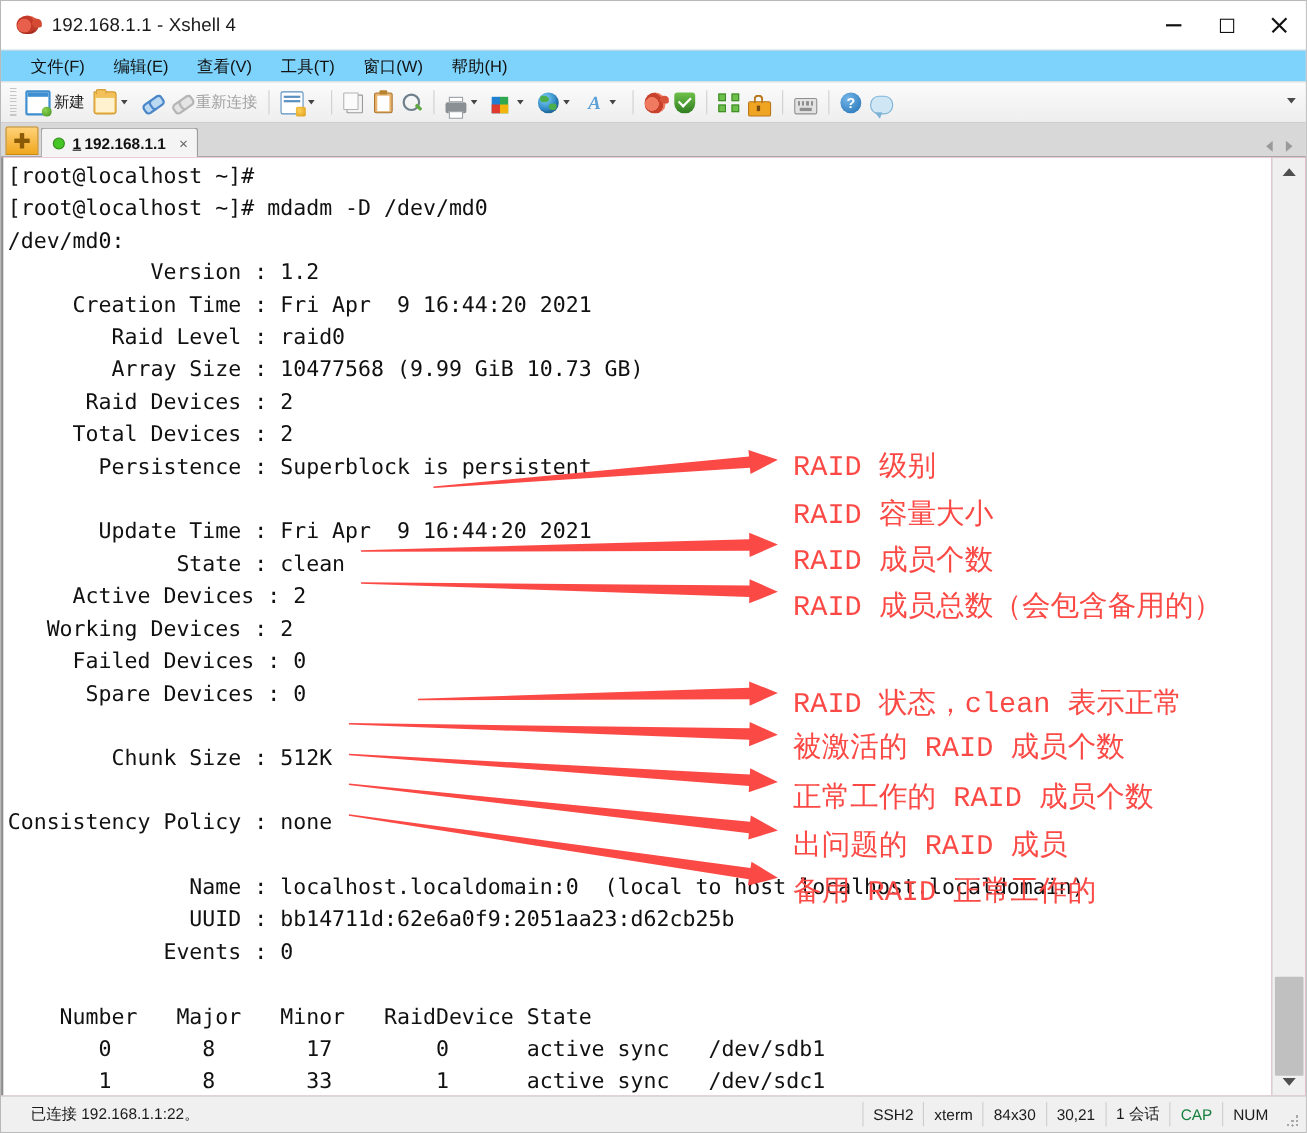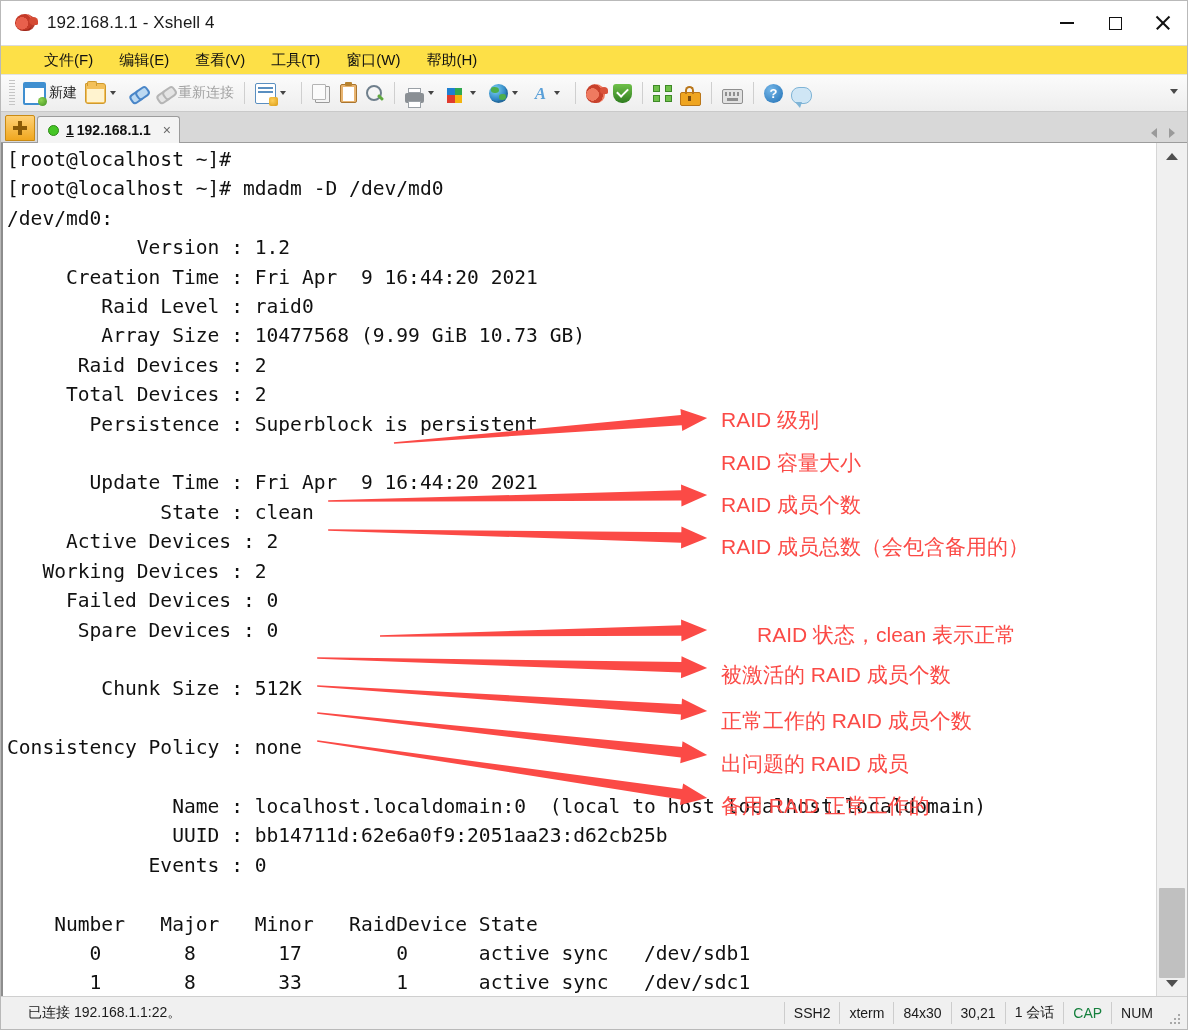--- a/index.html
+++ b/index.html
@@ -45,22 +45,22 @@
   .winbtn .gmax{width:13px;height:13px;border:1.6px solid #111;display:block;box-sizing:border-box;}
   .winbtn .gclose{width:16px;height:16px;position:relative;display:block;}
   .winbtn .gclose:before,.winbtn .gclose:after{
     content:"";position:absolute;left:-1px;top:7px;width:18px;height:1.6px;background:#111;
   }
   .winbtn .gclose:before{transform:rotate(45deg);}
   .winbtn .gclose:after{transform:rotate(-45deg);}
 
   
   .menubar{
-    height:28px;background:#fde047;display:flex;align-items:center;
-    padding-left:32px;flex:0 0 auto;border-top:1px solid #dcdcdc;
+    height:28px;background:#7dd3fc;display:flex;align-items:center;
+    padding-left:16px;flex:0 0 auto;border-top:1px solid #dcdcdc;
   }
   .menu-item{
     font-size:15px;color:#111;padding:3px 11px;margin-right:4px;white-space:nowrap;
   }
 
   
   .toolbar{
     height:36px;background:linear-gradient(#fbfbfb,#eeeeee);
     border-top:1px solid #e3e3e3;border-bottom:1px solid #c9c9c9;
     display:flex;align-items:center;padding-left:8px;flex:0 0 auto;position:relative;
@@ -195,22 +195,22 @@
   .term-text{
     position:absolute;left:4px;top:2px;right:0;
     font-family:"DejaVu Sans Mono","Liberation Mono",monospace;
     font-size:19.6px;line-height:29.4px;color:#111;white-space:pre;
     letter-spacing:0px;
   }
 
   
   .anno{position:absolute;left:0;top:0;width:100%;height:100%;pointer-events:none;}
   .anno-text{
-    position:absolute;color:#fb4a46;font-size:21px;white-space:nowrap;
-    font-family:Liberation Sans, sans-serif;
+    position:absolute;color:#fb4a46;font-size:26px;white-space:nowrap;
+    font-family:Liberation Mono, monospace;
   }
 
   
   .vscroll{
     width:30px;background:#f0f0f0;border-left:1px solid #d6d6d6;
     flex:0 0 auto;position:relative;
   }
   .sb-arrow{
     position:absolute;left:0;right:0;height:20px;display:flex;align-items:center;justify-content:center;
   }
@@ -430,21 +430,21 @@
           <polygon points="315.0,515.7 679.9,529.5 679.7,535.3 706.0,525.0 680.3,513.3 680.1,519.1 315.0,514.3" fill="#fb4a46"></polygon>
           <polygon points="315.0,543.7 679.7,571.5 679.4,577.3 706.0,568.0 680.8,555.4 680.4,561.2 315.0,542.3" fill="#fb4a46"></polygon>
           <polygon points="314.9,570.7 679.6,614.4 679.0,620.2 706.0,612.0 681.3,598.3 680.7,604.1 315.1,569.3" fill="#fb4a46"></polygon>
           <polygon points="314.9,598.7 679.5,656.4 678.7,662.1 706.0,655.0 681.9,640.4 681.0,646.1 315.1,597.3" fill="#fb4a46"></polygon>
         </svg>
       <div class="anno" id="anno-labels">
           <div class="anno-text" style="left: 718px; top: 263px; color: rgb(251, 74, 70);">RAID 级别</div>
           <div class="anno-text" style="left: 718px; top: 306px; color: rgb(251, 74, 70);">RAID 容量大小</div>
           <div class="anno-text" style="left: 718px; top: 348px; color: rgb(251, 74, 70);">RAID 成员个数</div>
           <div class="anno-text" style="left: 718px; top: 390px; color: rgb(251, 74, 70);">RAID 成员总数（会包含备用的）</div>
-          <div class="anno-text" style="left: 718px; top: 478px; color: rgb(251, 74, 70); margin-left: 36px;">RAID 状态，clean 表示正常</div>
+          <div class="anno-text" style="left: 718px; top: 478px; color: rgb(251, 74, 70);">RAID 状态，clean 表示正常</div>
           <div class="anno-text" style="left: 718px; top: 518px; color: rgb(251, 74, 70);">被激活的 RAID 成员个数</div>
           <div class="anno-text" style="left: 718px; top: 564px; color: rgb(251, 74, 70);">正常工作的 RAID 成员个数</div>
           <div class="anno-text" style="left: 718px; top: 607px; color: rgb(251, 74, 70);">出问题的 RAID 成员</div>
           <div class="anno-text" style="left: 718px; top: 649px; color: rgb(251, 74, 70);">备用 RAID 正常工作的</div>
         </div>
     </div>
 
     <div class="vscroll">
       <div class="sb-arrow up">
           <span class="chev"></span>

